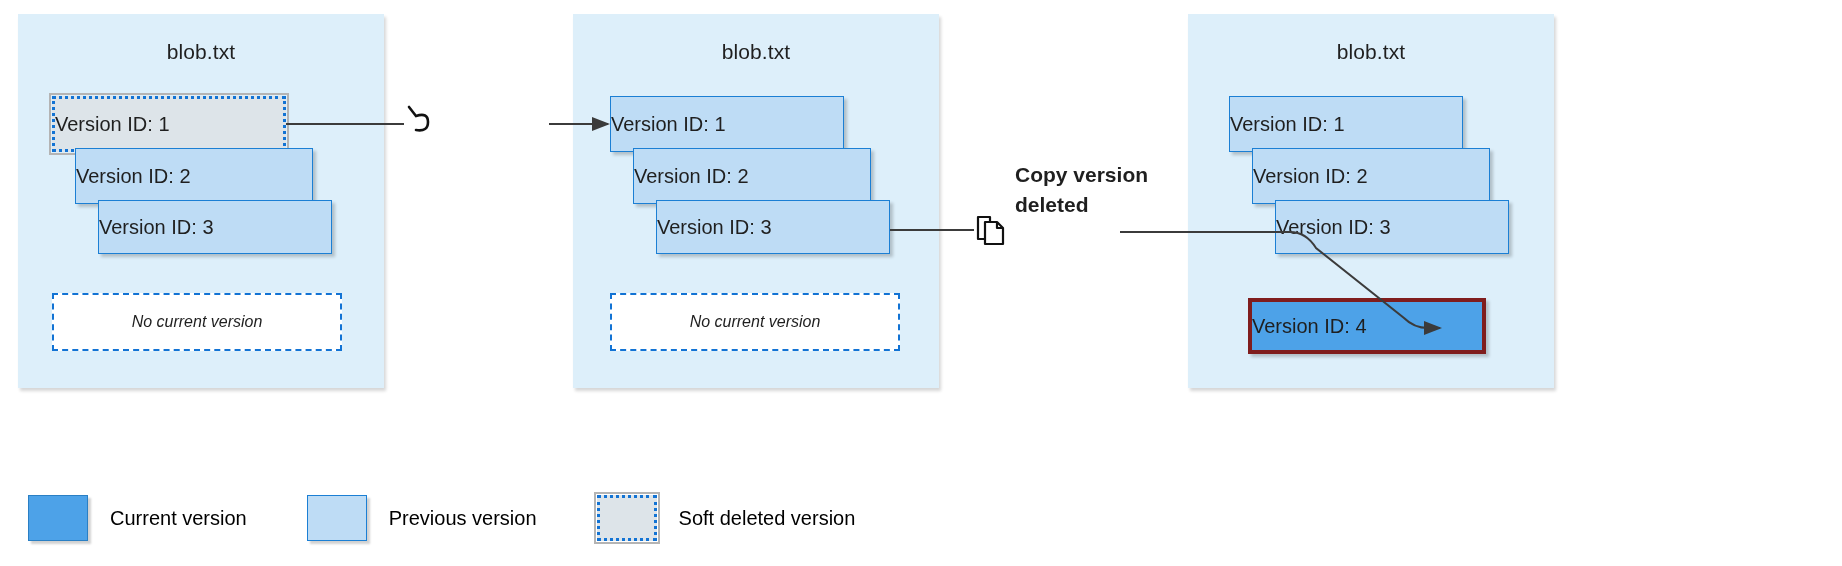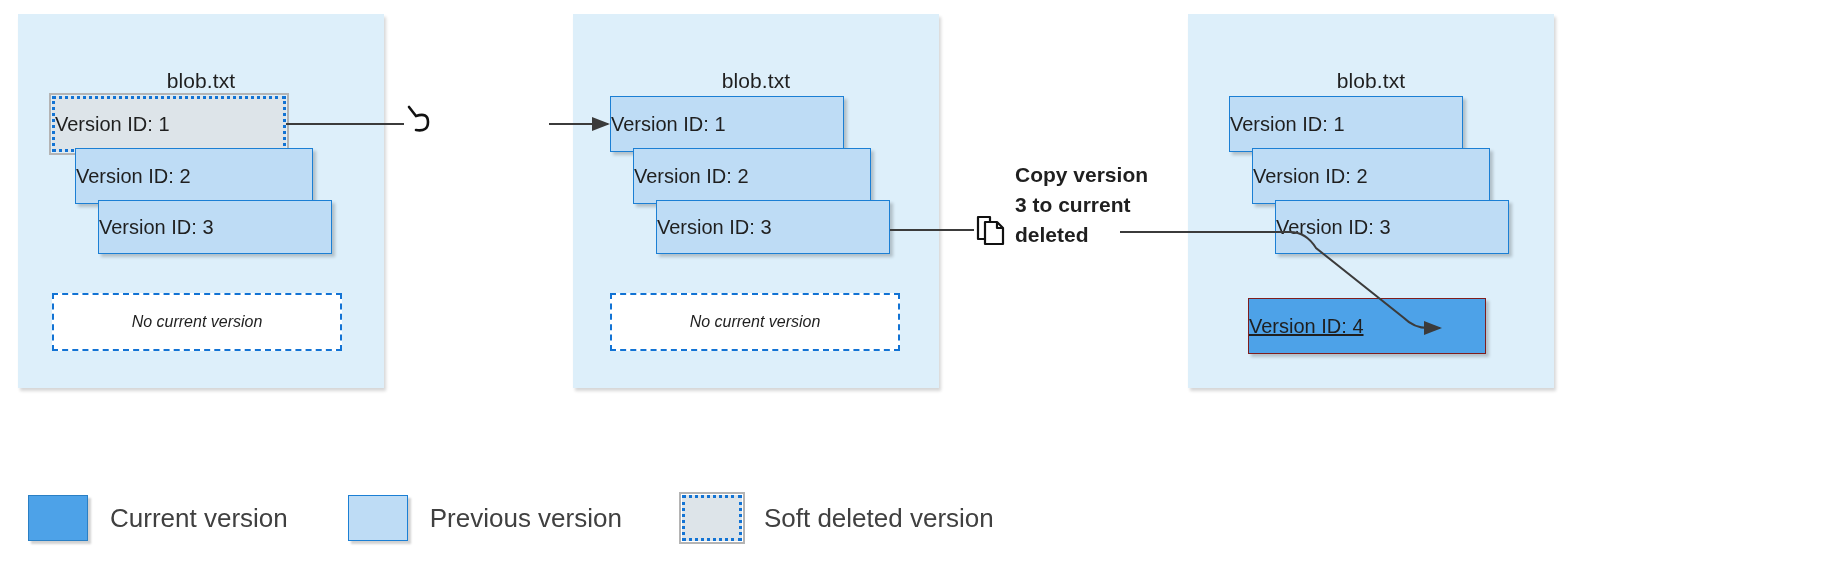--- a/index.html
+++ b/index.html
@@ -30,41 +30,39 @@
   }
   .panel-title {
     position: absolute;
     left: 0;
     right: 0;
     top: 26px;
     text-align: center;
     font-size: 21px;
     color: #1f1f1f;
     letter-spacing: 0.1px;
-    margin-top: 29px;
   }
 
   
   .vbox {
     position: absolute;
     box-sizing: border-box;
     display: flex;
     align-items: center;
     font-size: 20px;
     color: #1f1f1f;
     box-shadow: 3px 3px 3px rgba(0,0,0,0.20);
   }
   .vbox.previous {
     background: #bedcf5;
     border: 1px solid #1b7fd4;
   }
   .vbox.current {
     background: #4da2e8;
-    border: 1px solid #7f1d1d;
-    text-decoration: underline;
+    border: 4px solid #7f1d1d;
   }
   .vbox.softdeleted {
     background: #dde4e9;
     border: 3px dotted #1273d4;
     outline: 2px solid #b4b4b4;
     outline-offset: 1px;
     box-shadow: none;
   }
 
   
@@ -134,22 +132,22 @@
     border: 1px solid #1b7fd4;
     box-shadow: 3px 3px 2px rgba(0,0,0,0.18);
   }
   .legend-swatch.softdeleted {
     background: #dde4e9;
     border: 3px dotted #1273d4;
     outline: 2px solid #b4b4b4;
     outline-offset: 1px;
   }
   .legend-label {
-    font-size: 26px;
-    color: #404040;
+    font-size: 20px;
+    color: #000000;
   }
 </style>
 </head>
 <body>
 
 <div class="stage">
 
   <div class="panel" style="left:18px; top:14px; width:366px; height:374px;">
     <div class="panel-title">blob.txt</div>
   </div>
@@ -225,21 +223,20 @@
 
 
   <svg class="icon" style="left:975px; top:213px;" width="34" height="36" viewBox="0 0 34 36" xmlns="http://www.w3.org/2000/svg">
     <path d="M 3 4 L 15 4 L 15 26 L 3 26 Z" fill="#ffffff" stroke="#111111" stroke-width="2.2" stroke-linejoin="round"></path>
     <path d="M 10 9 L 22 9 L 28 15 L 28 31 L 10 31 Z" fill="#ffffff" stroke="#111111" stroke-width="2.2" stroke-linejoin="round"></path>
     <path d="M 22 9 L 22 15 L 28 15" fill="none" stroke="#111111" stroke-width="2.2" stroke-linejoin="round"></path>
   </svg>
 
   <div class="callout" style="left:1015px; top:160px; width:160px;">
     <div>Copy version</div>
-    <div>3 to current</div>
     <div>deleted</div>
   </div>
 
   <div class="legend">
     <div class="legend-item">
       <div class="legend-swatch current"></div>
       <div class="legend-label">Current version</div>
     </div>
     <div class="legend-item">
       <div class="legend-swatch previous"></div>

